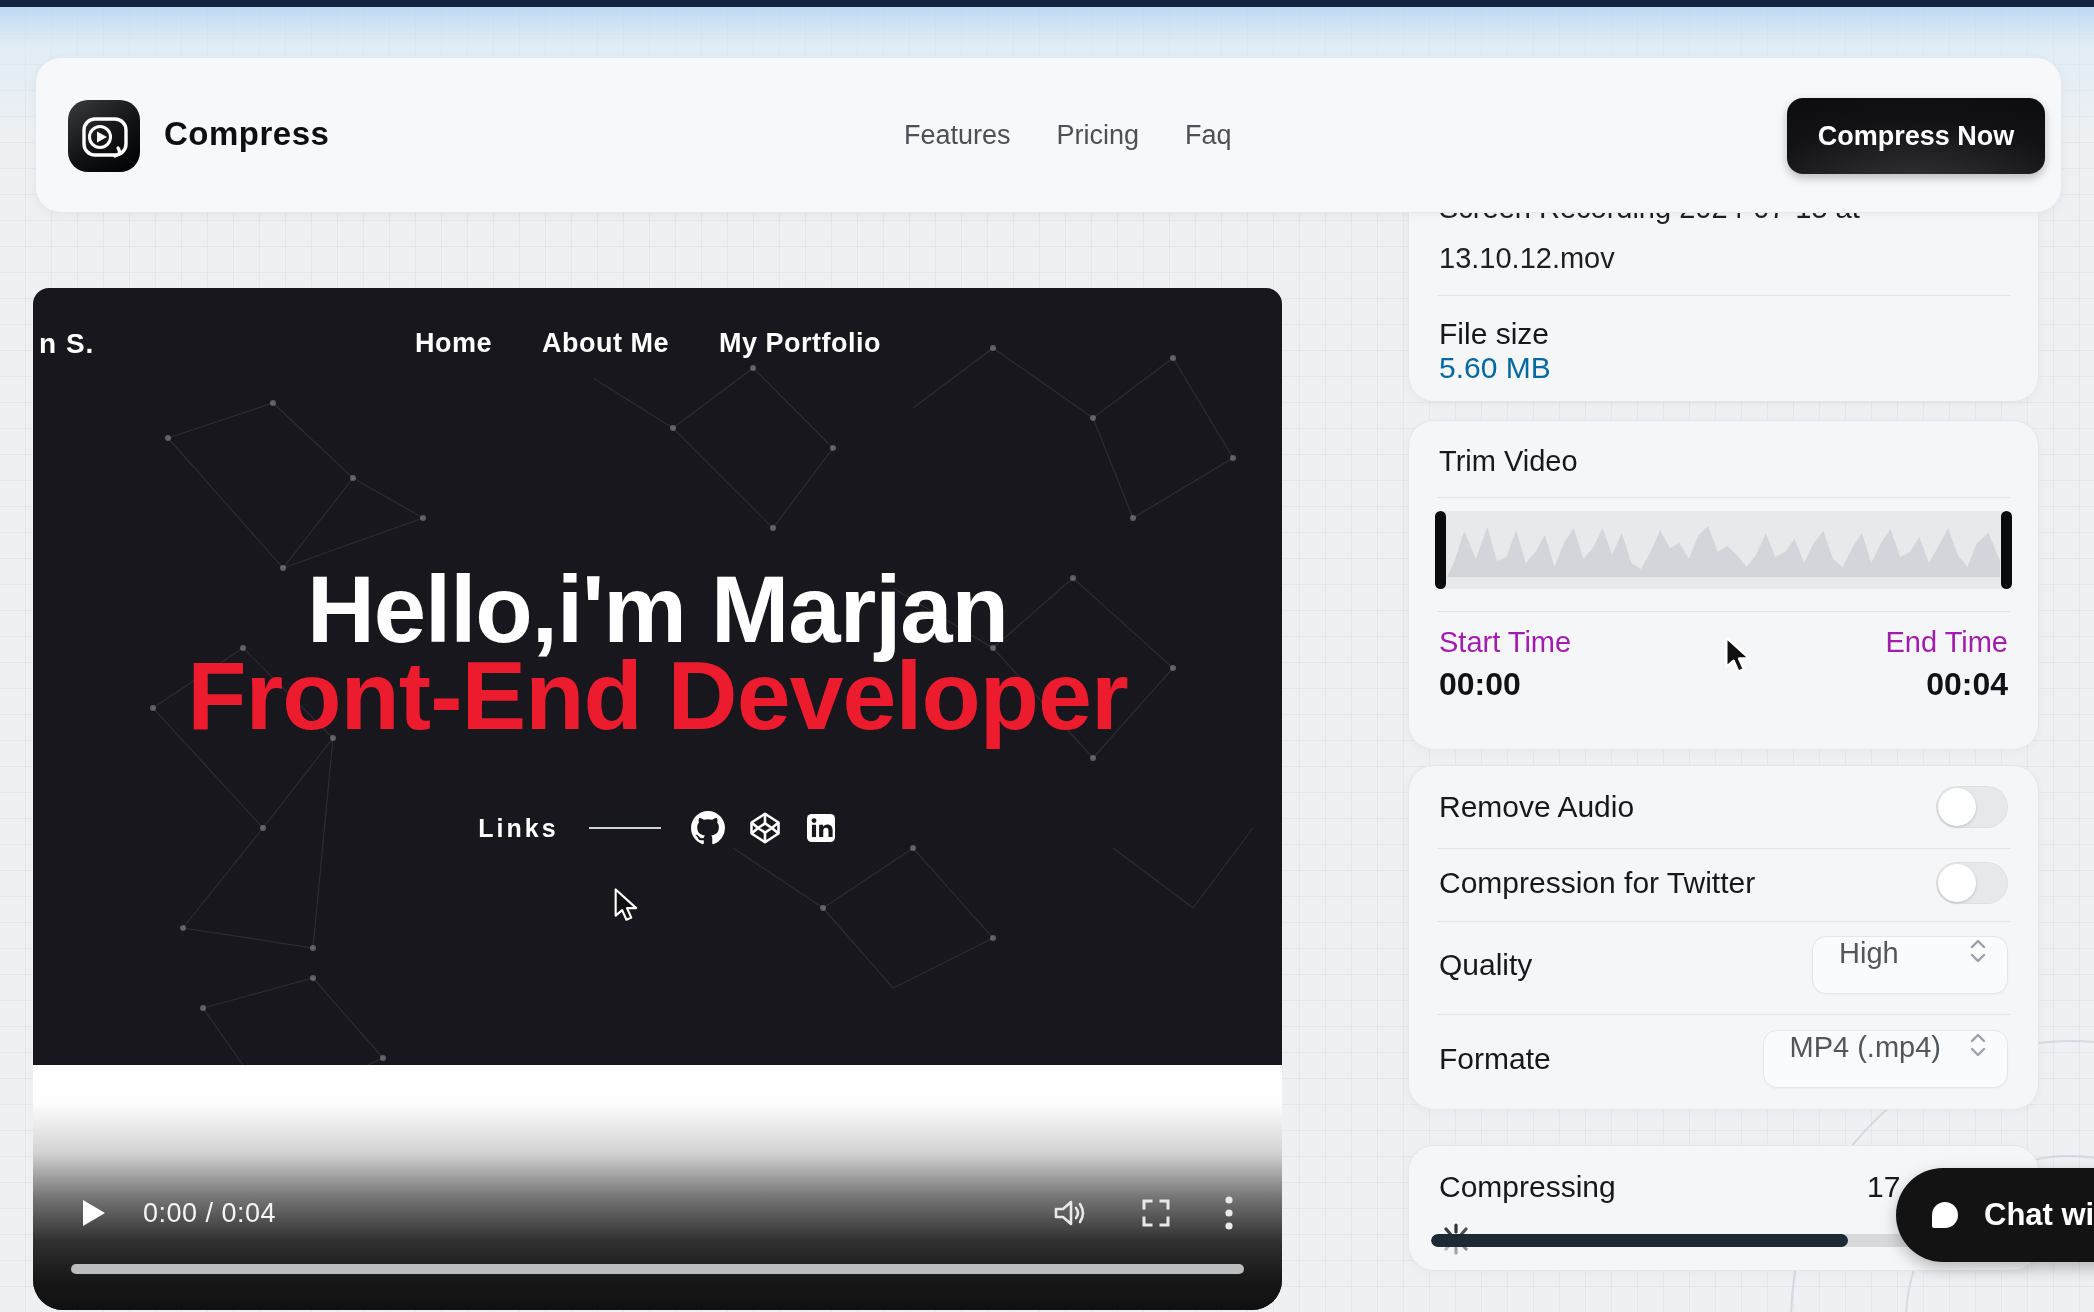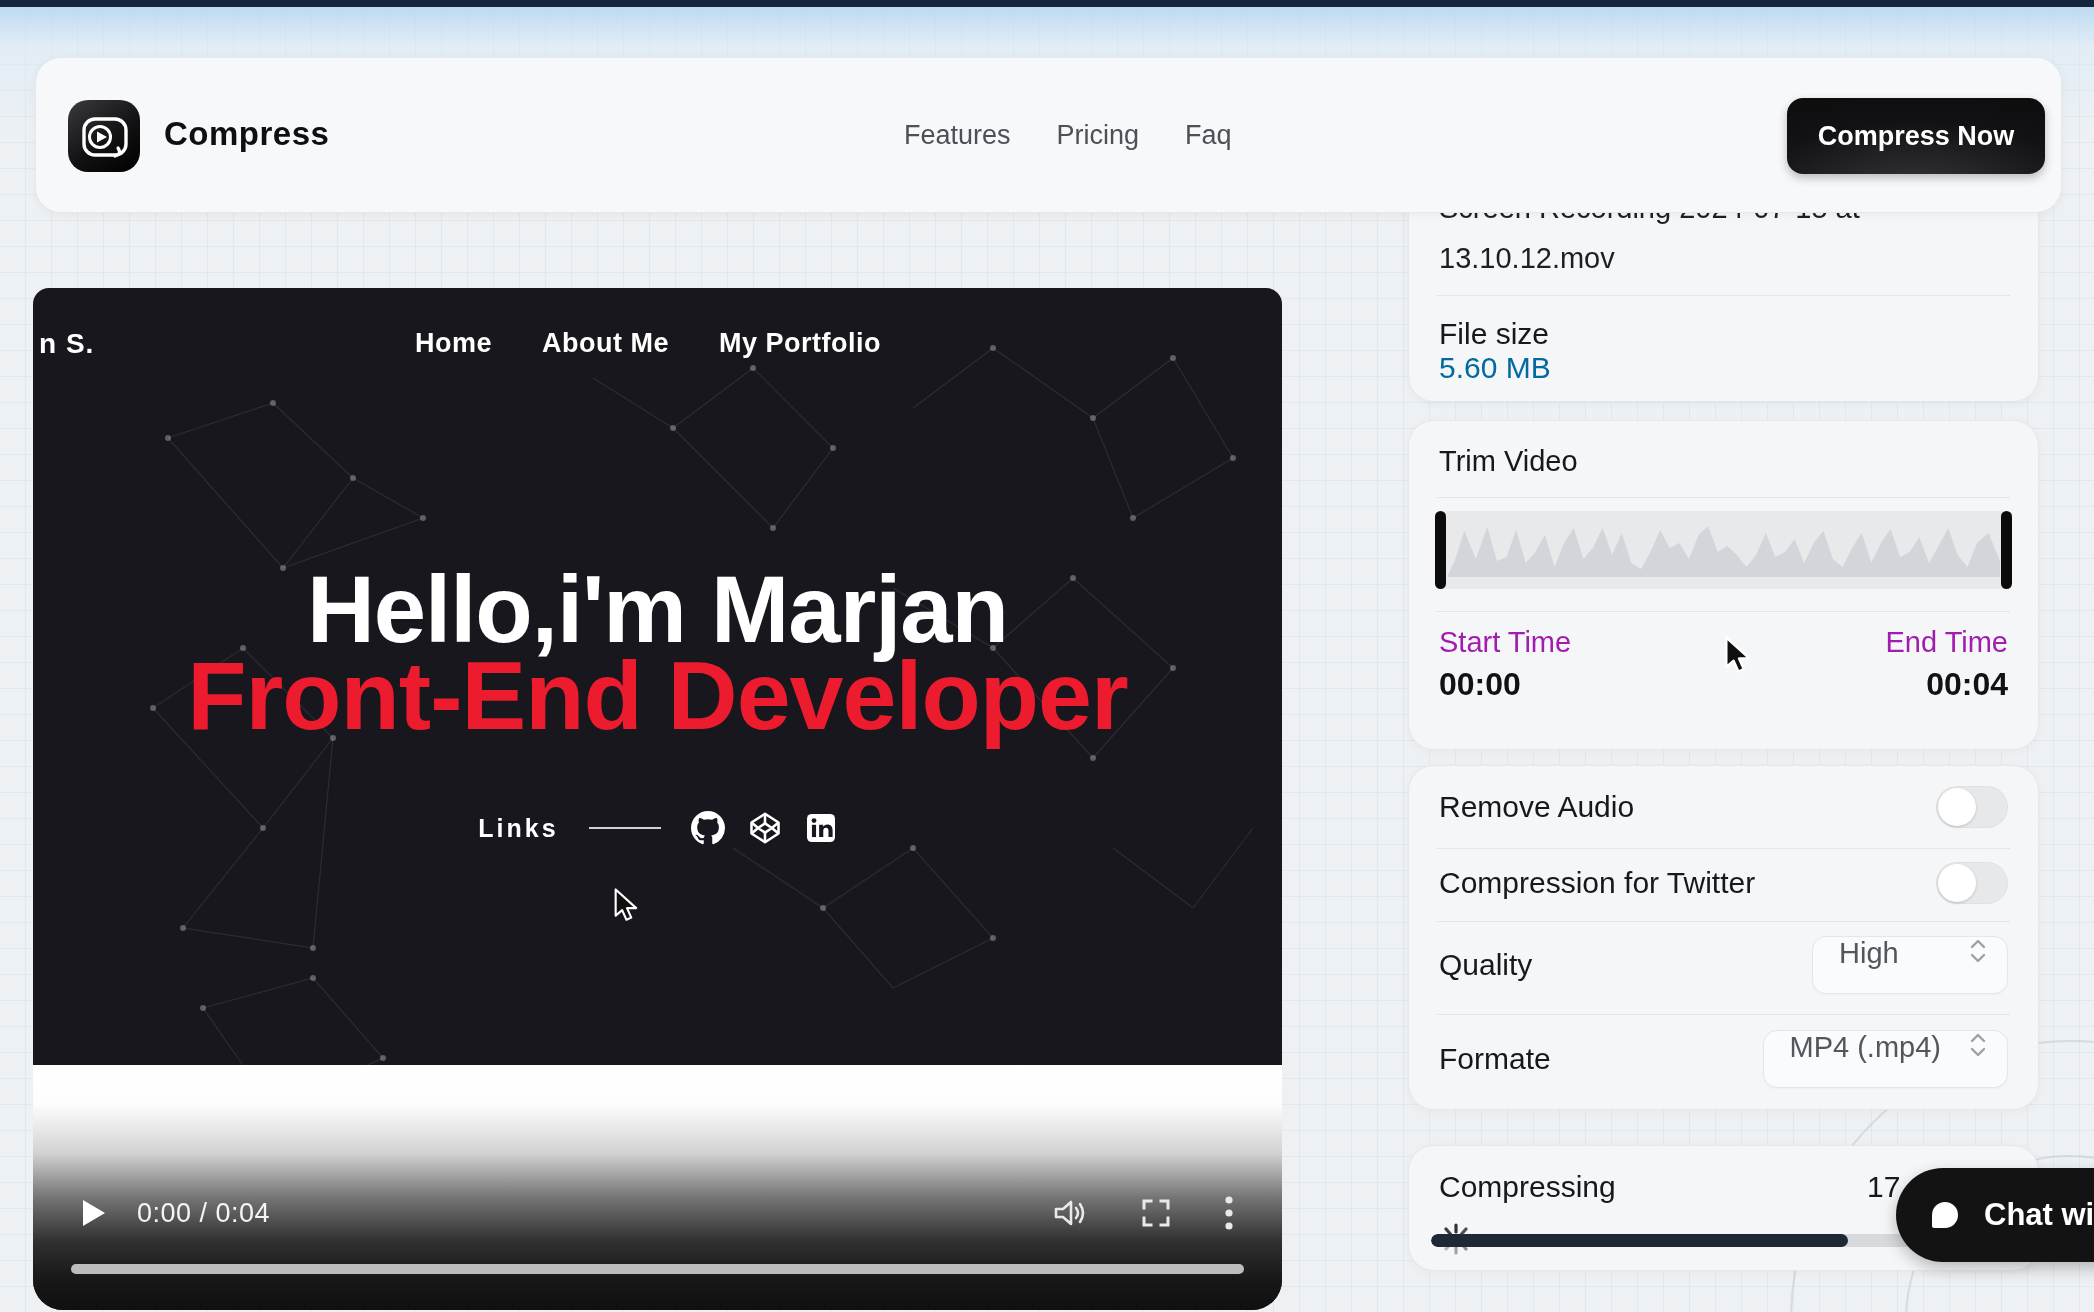--- a/index.html
+++ b/index.html
@@ -65,21 +65,21 @@
     display:flex; align-items:center; justify-content:center; gap:22px;
   }
   .links-label { color:#fff; font-weight:700; font-size:25px; letter-spacing:3px; }
   .links-line { width:72px; height:2px; background:#cfd2d6; margin:0 8px; }
   .vid-fade {
     position:absolute; left:0; right:0; top:777px; bottom:0;
     background:linear-gradient(180deg,#ffffff 0%, #fdfdfd 16%, #d2d2d2 36%, #757575 54%, #303030 72%, #171717 88%, #101010 100%);
   }
   .vid-controls {
     position:absolute; left:0; right:0; top:892px; height:66px;
-    display:flex; align-items:center; padding:0 48px; gap:16px; color:#f2f2f2;
+    display:flex; align-items:center; padding:0 48px; gap:22px; color:#f2f2f2;
   }
   .vc-time { font-size:27px; color:#f5f5f5; letter-spacing:.5px; margin-left:14px; }
   .vc-right { margin-left:auto; display:flex; align-items:center; gap:52px; }
   .seekbar {
     position:absolute; left:38px; right:38px; bottom:36px; height:10px;
     background:#bcbdbf; border-radius:6px; cursor:pointer;
   }
 
   
   .card {

